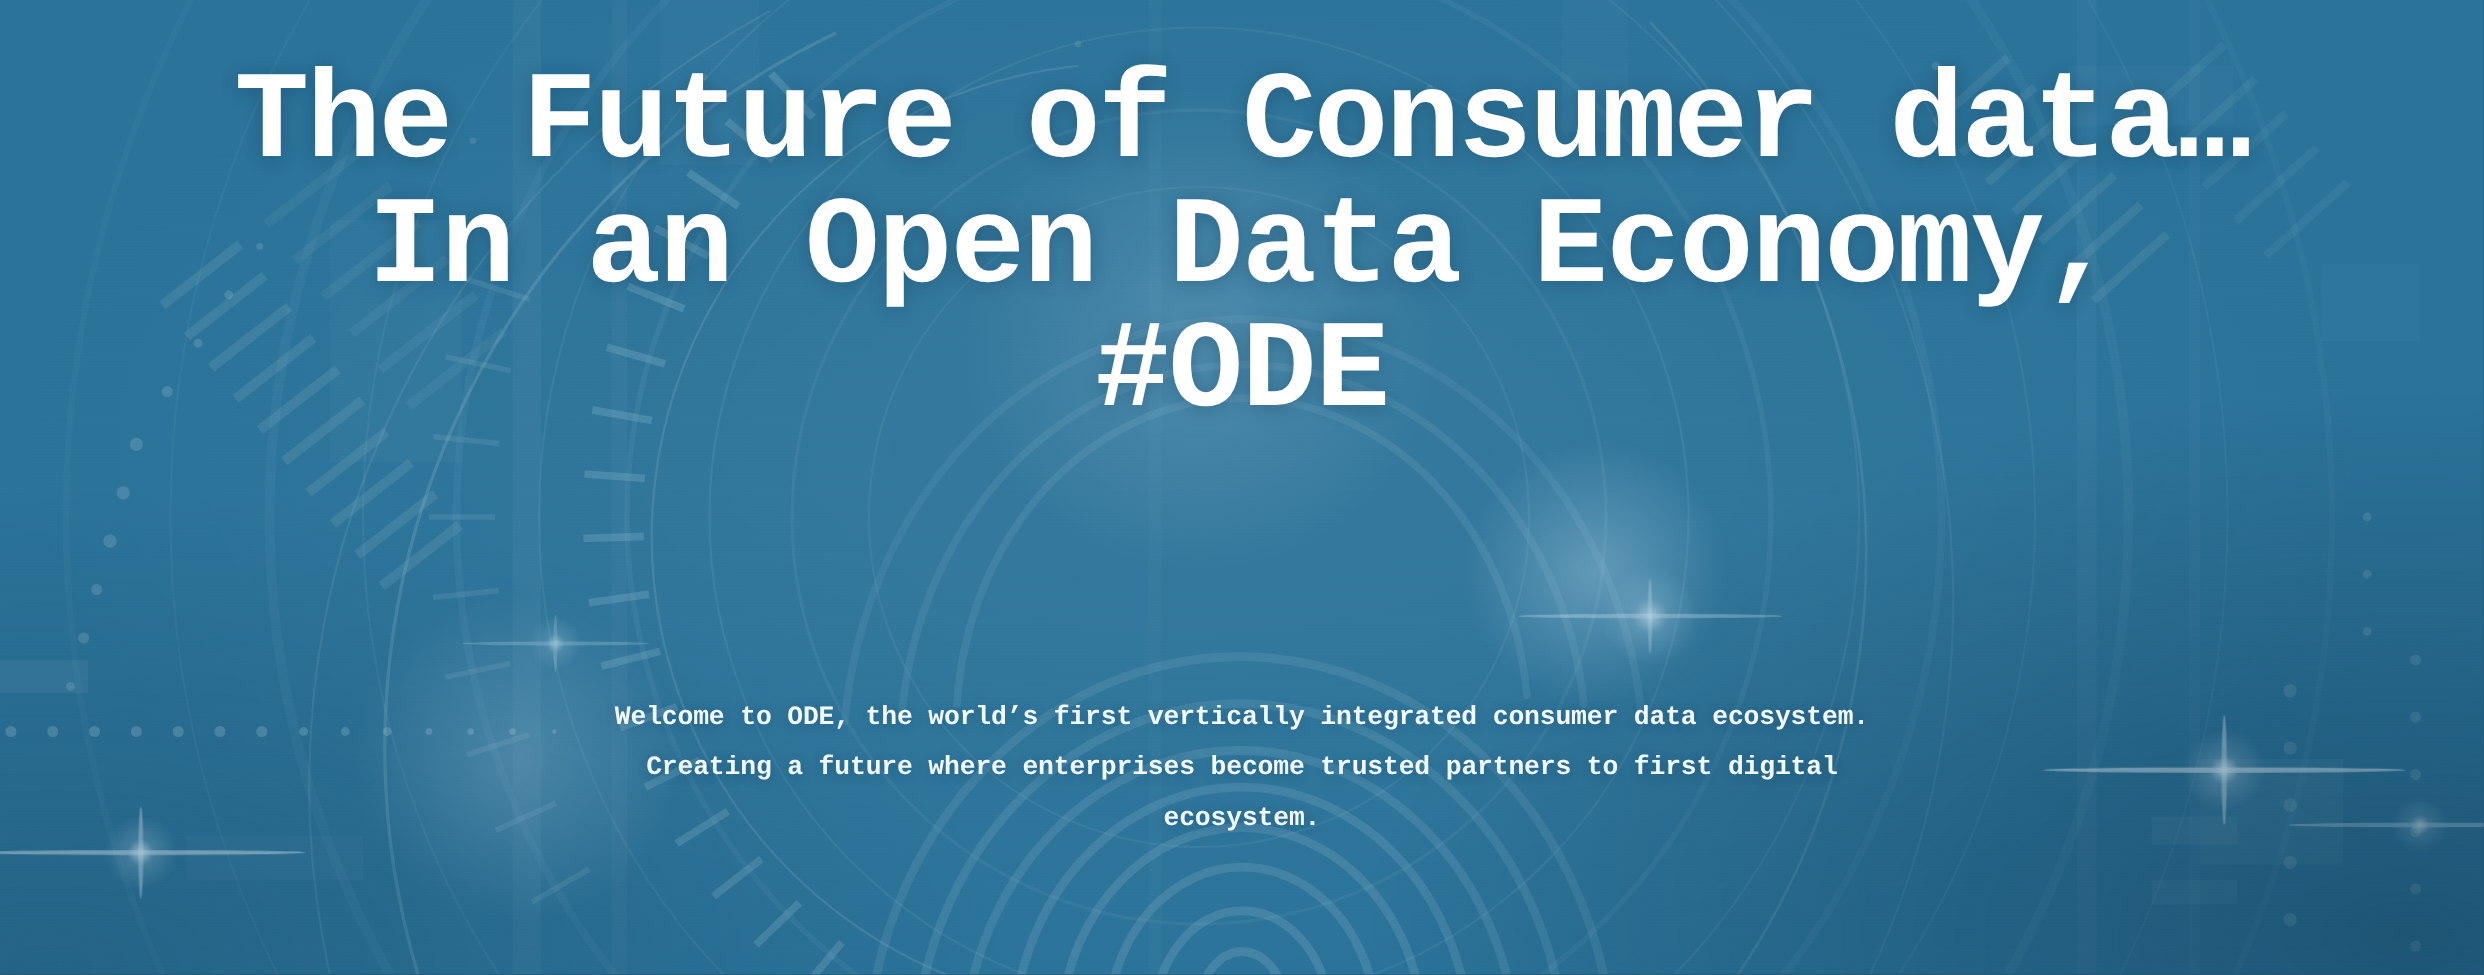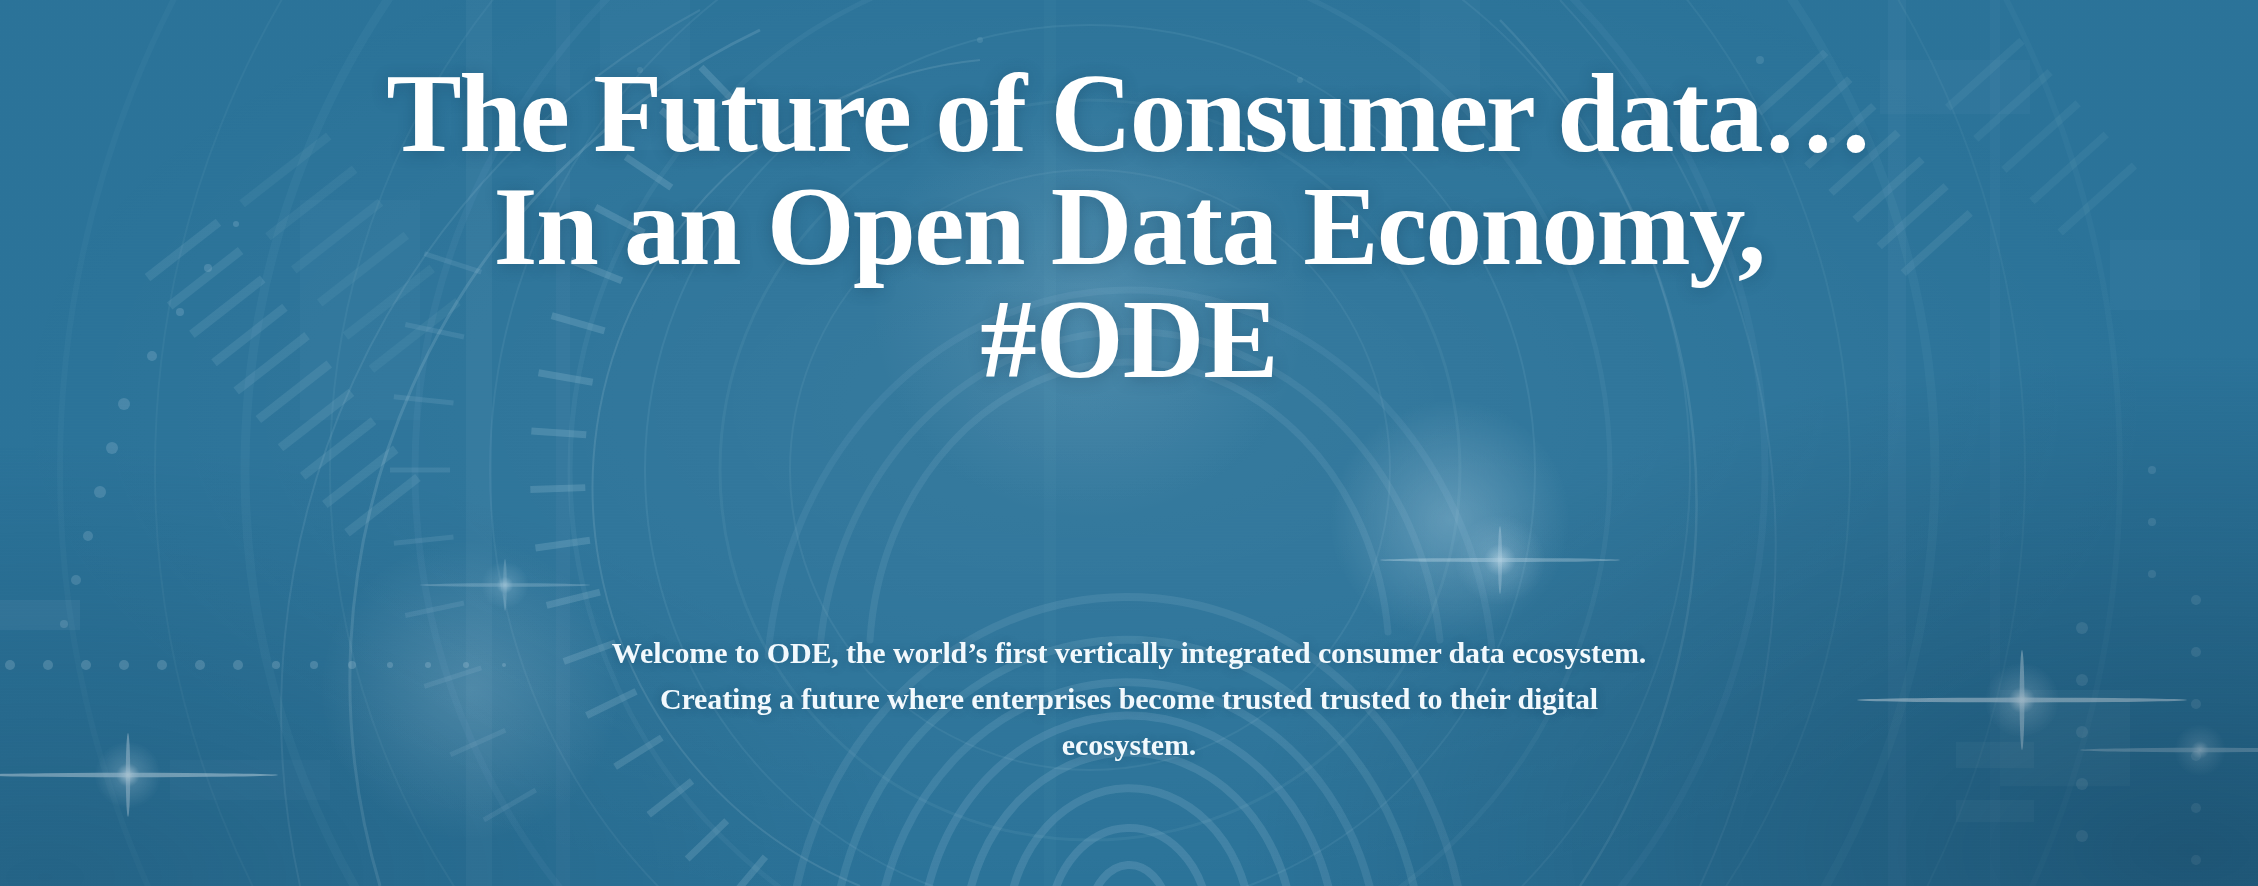--- a/index.html
+++ b/index.html
@@ -8,21 +8,21 @@
     padding: 0;
     background: #24587a;
   }
   * { box-sizing: border-box; }
 
   .hero {
     position: relative;
     width: 2258px;
     height: 886px;
     overflow: hidden;
-    font-family: Liberation Serif, serif;
+    font-family: Liberation Mono, monospace;
     background: #2b7399;
   }
 
   
   .bg-layer {
     position: absolute;
     inset: 0;
     pointer-events: none;
   }
 
@@ -78,21 +78,21 @@
   .headline .hl-line-3 { letter-spacing: -1.0px; }
 
   .subtitle {
     position: absolute;
     left: 50%;
     transform: translateX(-50%);
     top: 630px;
     width: 1720px;
     margin: 0;
     color: #f2f9fd;
-    font-size: 30px;
+    font-size: 24px;
     font-weight: 700;
     line-height: 46px;
     letter-spacing: -0.15px;
     text-shadow: 0 1px 10px rgba(12,48,74,0.28);
   }
   .subtitle .sub-line { display: block; }
 </style>
 </head>
 <body>
 
@@ -444,18 +444,18 @@
   <div class="content">
 
     <h1 class="headline">
       <span class="hl-line hl-line-1">The Future of Consumer data…</span>
       <span class="hl-line hl-line-2">In an Open Data Economy,</span>
       <span class="hl-line hl-line-3">#ODE</span>
     </h1>
 
     <p class="subtitle">
       <span class="sub-line">Welcome to ODE, the world’s first vertically integrated consumer data ecosystem.</span>
-      <span class="sub-line">Creating a future where enterprises become trusted trusted to their digital</span>
+      <span class="sub-line">Creating a future where enterprises become trusted partners to first digital</span>
       <span class="sub-line">ecosystem.</span>
     </p>
 
   </div>
 </div>
 
 </body></html>

